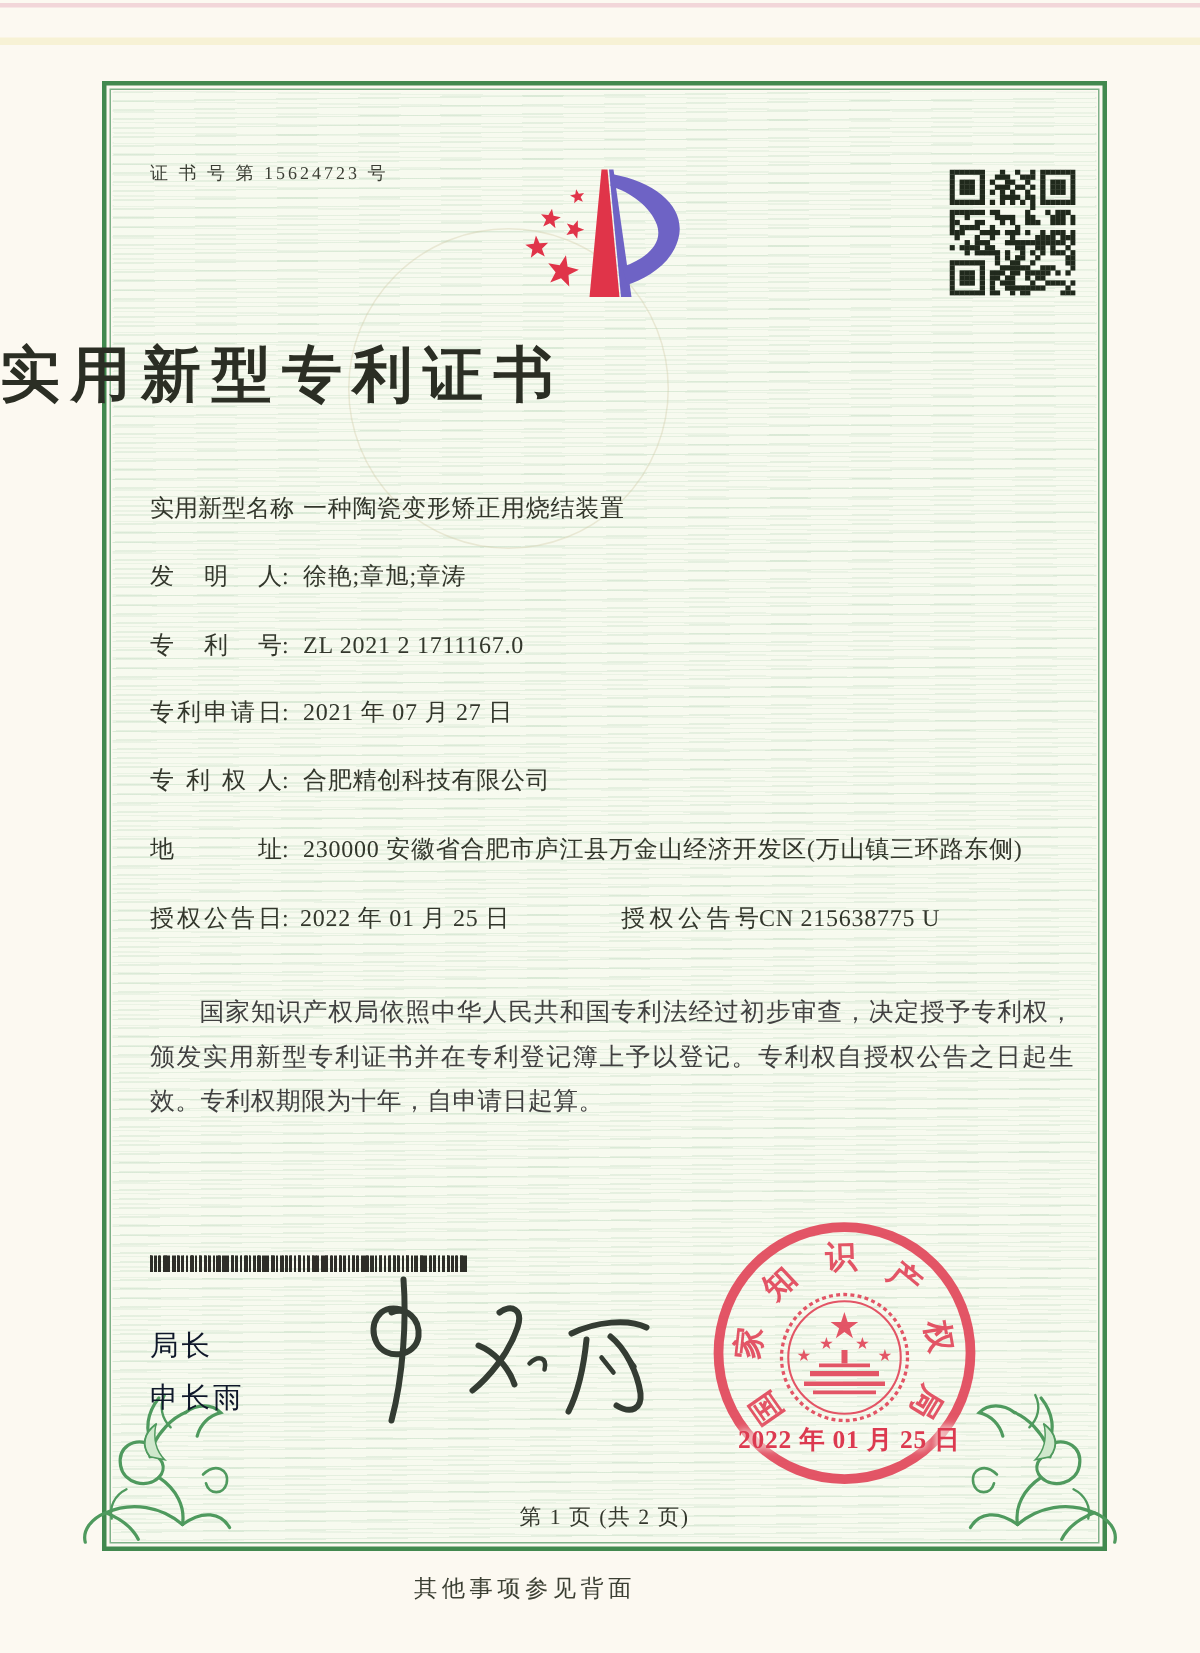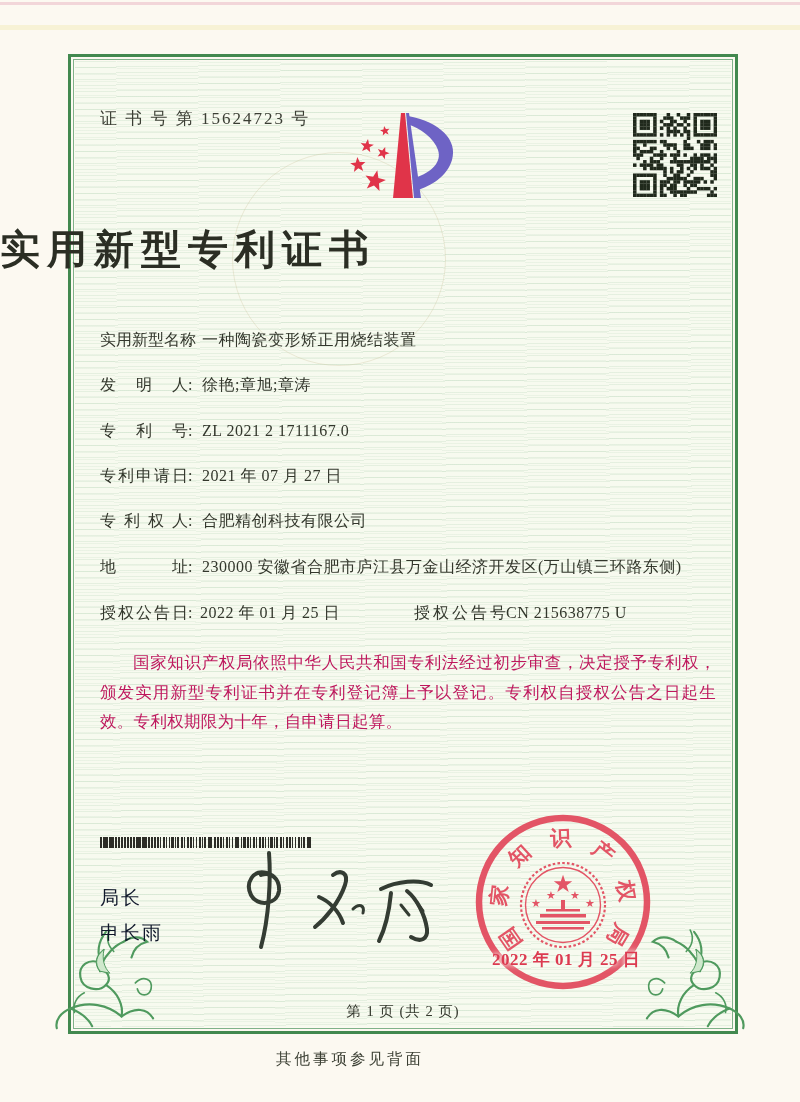--- a/index.html
+++ b/index.html
@@ -22,43 +22,43 @@
   .frame{left:68px;top:54px;width:670px;height:980px;box-sizing:border-box;
     border:3px solid var(--border-green);}
   .frame-inner{position:absolute;inset:2px;border:1px solid var(--inner-green);}
   .frame-bg{position:absolute;inset:1px;background-color:#f7faef;
     background-image:
       repeating-linear-gradient(179.3deg, rgba(125,180,135,.15) 0 1px, rgba(0,0,0,0) 1px 6px),
       repeating-linear-gradient(180.7deg, rgba(125,180,135,.10) 0 1px, rgba(0,0,0,0) 1px 7px);}
   .watermark{left:232px;top:152px;width:212px;height:212px;border-radius:50%;
     border:1.5px solid rgba(205,198,160,.35);}
   
-  .cert-number{left:100px;top:107px;font-size:17px;letter-spacing:2px;color:#3b3e34;}
+  .cert-number{left:100px;top:107px;font-size:12px;letter-spacing:2px;color:#3b3e34;}
   .logo{left:340px;top:110px;}
   .qr{left:633px;top:113px;}
   .title{left:0;width:800px;top:222px;font-size:40px;
     letter-spacing:7px;font-weight:600;color:#2b2e24;}
   
   .fields{left:100px;top:327px;width:616px;font-size:16px;line-height:26px;}
   .frow{position:absolute;left:0;width:616px;white-space:nowrap;text-decoration:underline;}
   .f-label{display:inline-block;width:88px;text-align:justify;text-align-last:justify;vertical-align:top;}
   .f-colon{display:inline-block;width:8px;vertical-align:top;}
   .f-value{display:inline-block;width:500px;margin-left:6px;vertical-align:top;
     white-space:normal;letter-spacing:.5px;}
   .grant-row{position:absolute;top:273px;left:0;width:616px;}
   .grant-row .g1l{position:absolute;left:0;}
   .grant-row .g1c{position:absolute;left:88px;}
   .grant-row .g1v{position:absolute;left:100px;letter-spacing:.5px;}
   .grant-row .g2l{position:absolute;left:314px;width:92px;text-align:justify;text-align-last:justify;}
   .grant-row .g2c{position:absolute;left:392px;}
   .grant-row .g2v{position:absolute;left:406px;letter-spacing:.5px;}
   
   .paras{left:100px;top:644px;width:616px;}
-  .paras p{margin:4px 0 3px 0;font-size:16.5px;line-height:29.5px;text-indent:2em;
-    color:#be185d;letter-spacing:.3px;text-align:justify;}
+  .paras p{margin:17px 0 3px 0;font-size:16.5px;line-height:29.5px;text-indent:2em;
+    color:#404040;letter-spacing:.3px;text-align:justify;font-family:Liberation Mono, monospace;}
   
   .barcode{left:100px;top:837px;width:212px;height:11px;
     background-image:
       repeating-linear-gradient(90deg,#2e2e28 0 1.5px, rgba(0,0,0,0) 1.5px 3px),
       repeating-linear-gradient(90deg,#2e2e28 0 1px, rgba(0,0,0,0) 1px 5.5px),
       repeating-linear-gradient(90deg,#2e2e28 0 2px, rgba(0,0,0,0) 2px 9px);}
   
   .director{left:100px;top:880px;font-size:19px;line-height:35px;letter-spacing:2px;color:#0f172a;}
   .signature{left:225px;top:845px;}
   

